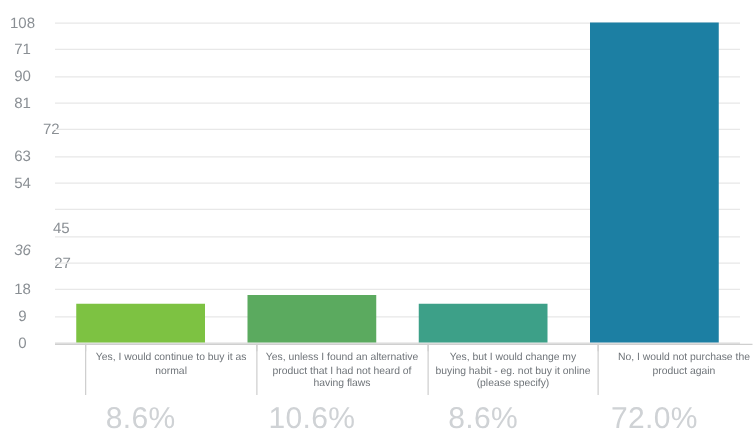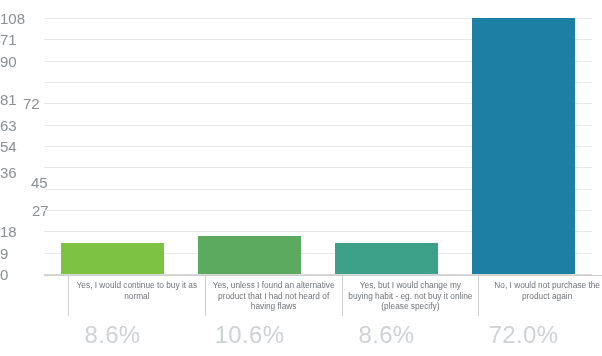--- a/index.html
+++ b/index.html
@@ -38,22 +38,22 @@
     background: #e8e8e8;
   }
   .gridline.baseline {
     background: #d9d9d9;
   }
 
   .ytick-label {
     position: absolute;
     right: 602px;
     width: 34px;
-    text-align: left;
-    font-size: 15px;
+    text-align: center;
+    font-size: 12px;
     color: #8a8f94;
     line-height: 1;
     transform: translateY(-50%);
     white-space: nowrap;
   }
 
   #y-axis-labels {
     position: absolute;
     left: 0;
     top: 18px;
@@ -134,26 +134,26 @@
 </head>
 <body>
 
 <div id="chart-root">
 
   <div id="y-axis-labels">
       <div class="ytick-label" style="top: 256px;">0</div>
       <div class="ytick-label" style="top: 234.667px;">9</div>
       <div class="ytick-label" style="top: 213.333px;">18</div>
       <div class="ytick-label" style="top: 192px; margin-left: 32px;">27</div>
-      <div class="ytick-label" style="top: 154px;">36</div>
+      <div class="ytick-label" style="top: 182px; font-style: italic;">36</div>
       <div class="ytick-label" style="top: 164px; margin-left: 31px;">45</div>
       <div class="ytick-label" style="top: 128px;">54</div>
       <div class="ytick-label" style="top: 106.667px;">63</div>
       <div class="ytick-label" style="top: 85.3333px; padding-left: 23px;">72</div>
-      <div class="ytick-label" style="top: 64px; margin-top: 17px;">81</div>
+      <div class="ytick-label" style="top: 64px;">81</div>
       <div class="ytick-label" style="top: 42.6667px;">90</div>
       <div class="ytick-label" style="top: 21.3333px;">71</div>
       <div class="ytick-label" style="top: 0px;">108</div>
     </div>
 
   <div id="plot-area">
     <div id="gridlines-layer">
         <div class="gridline baseline" style="top: 256px;"></div>
         <div class="gridline" style="top: 234.667px;"></div>
         <div class="gridline" style="top: 213.333px;"></div>

